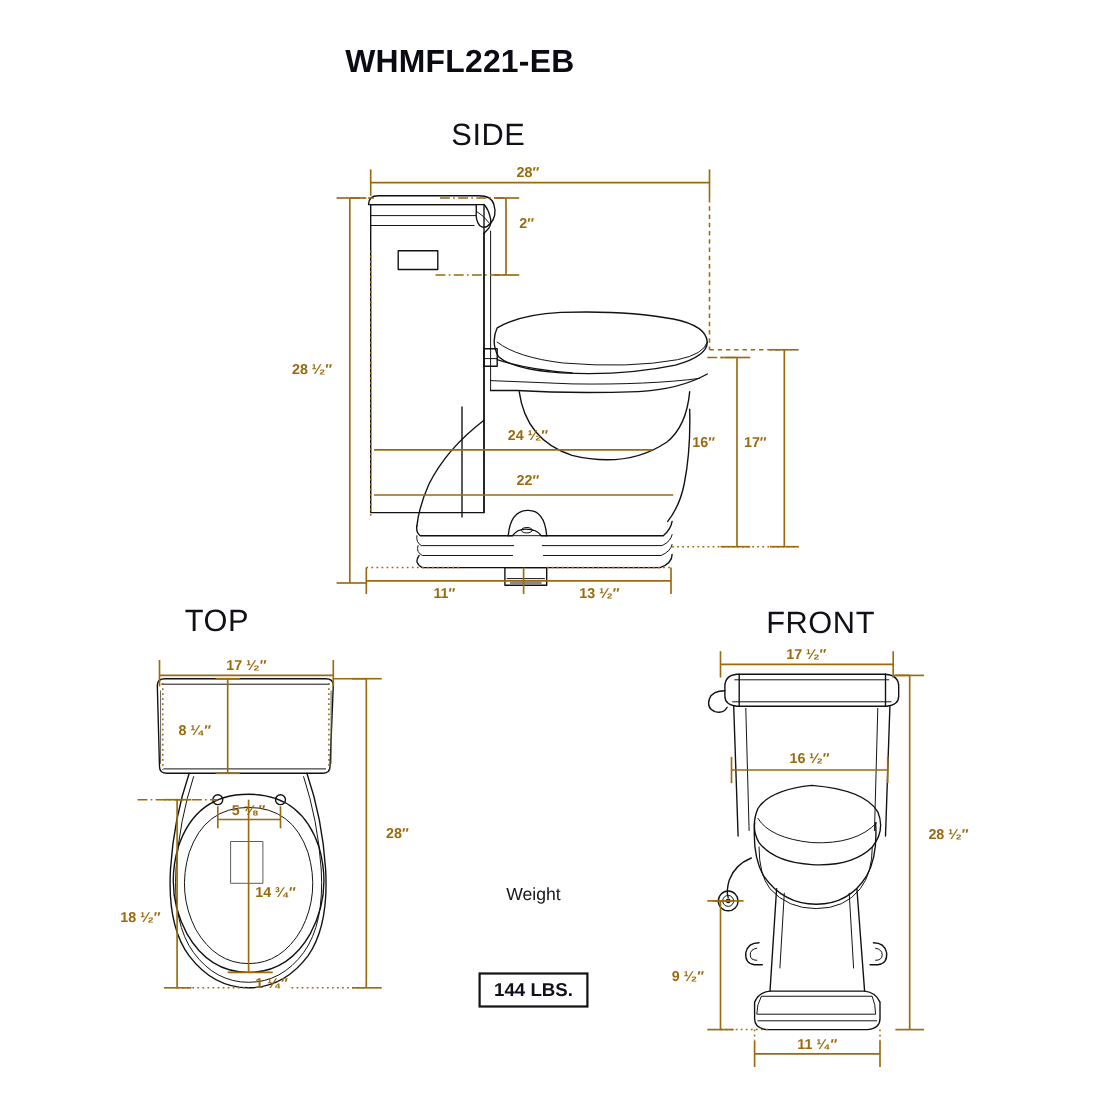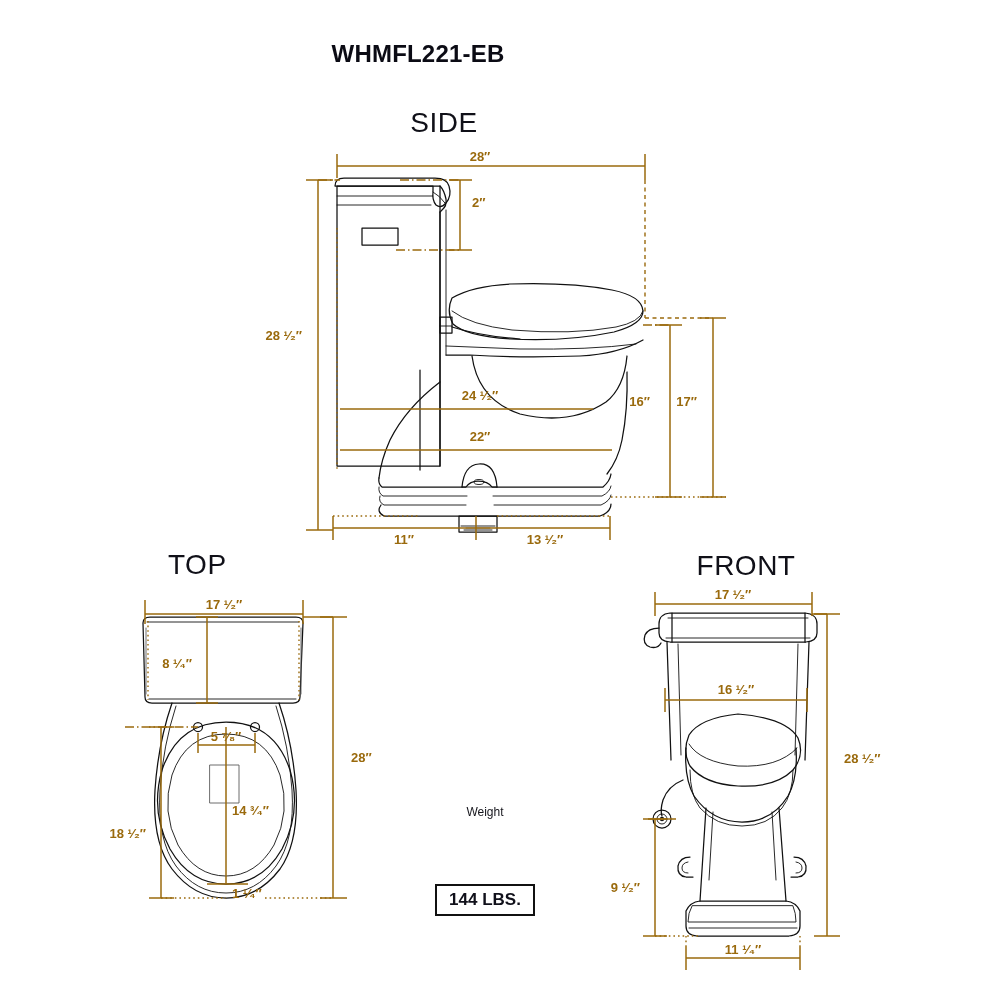--- a/index.html
+++ b/index.html
@@ -21,21 +21,21 @@
     width: 1000px;
     height: 1000px;
     background: #ffffff;
   }
   #page-title {
     position: absolute;
     left: 0;
     top: 40px;
     width: 836px;
     text-align: center;
-    font-size: 24px;
+    font-size: 29px;
     font-weight: bold;
     letter-spacing: 0.2px;
     color: #0b0b14;
   }
   .view-label {
     position: absolute;
     font-size: 28px;
     font-weight: 400;
     color: #101018;
     letter-spacing: 0.5px;
@@ -44,21 +44,21 @@
   #label-side  { left: 0;    top: 107px; width: 888px; text-align: center; }
   #label-top   { left: 168px; top: 549px; width: 120px; text-align: left; }
   #label-front { left: 682px; top: 550px; width: 128px; text-align: center; }
 
   #weight-label {
     position: absolute;
     left: 410px;
     top: 805px;
     width: 150px;
     text-align: center;
-    font-size: 12px;
+    font-size: 16px;
     color: #15151c;
   }
   #weight-box {
     position: absolute;
     left: 435px;
     top: 884px;
     width: 100px;
     height: 32px;
     border: 2px solid #111111;
     box-sizing: border-box;

